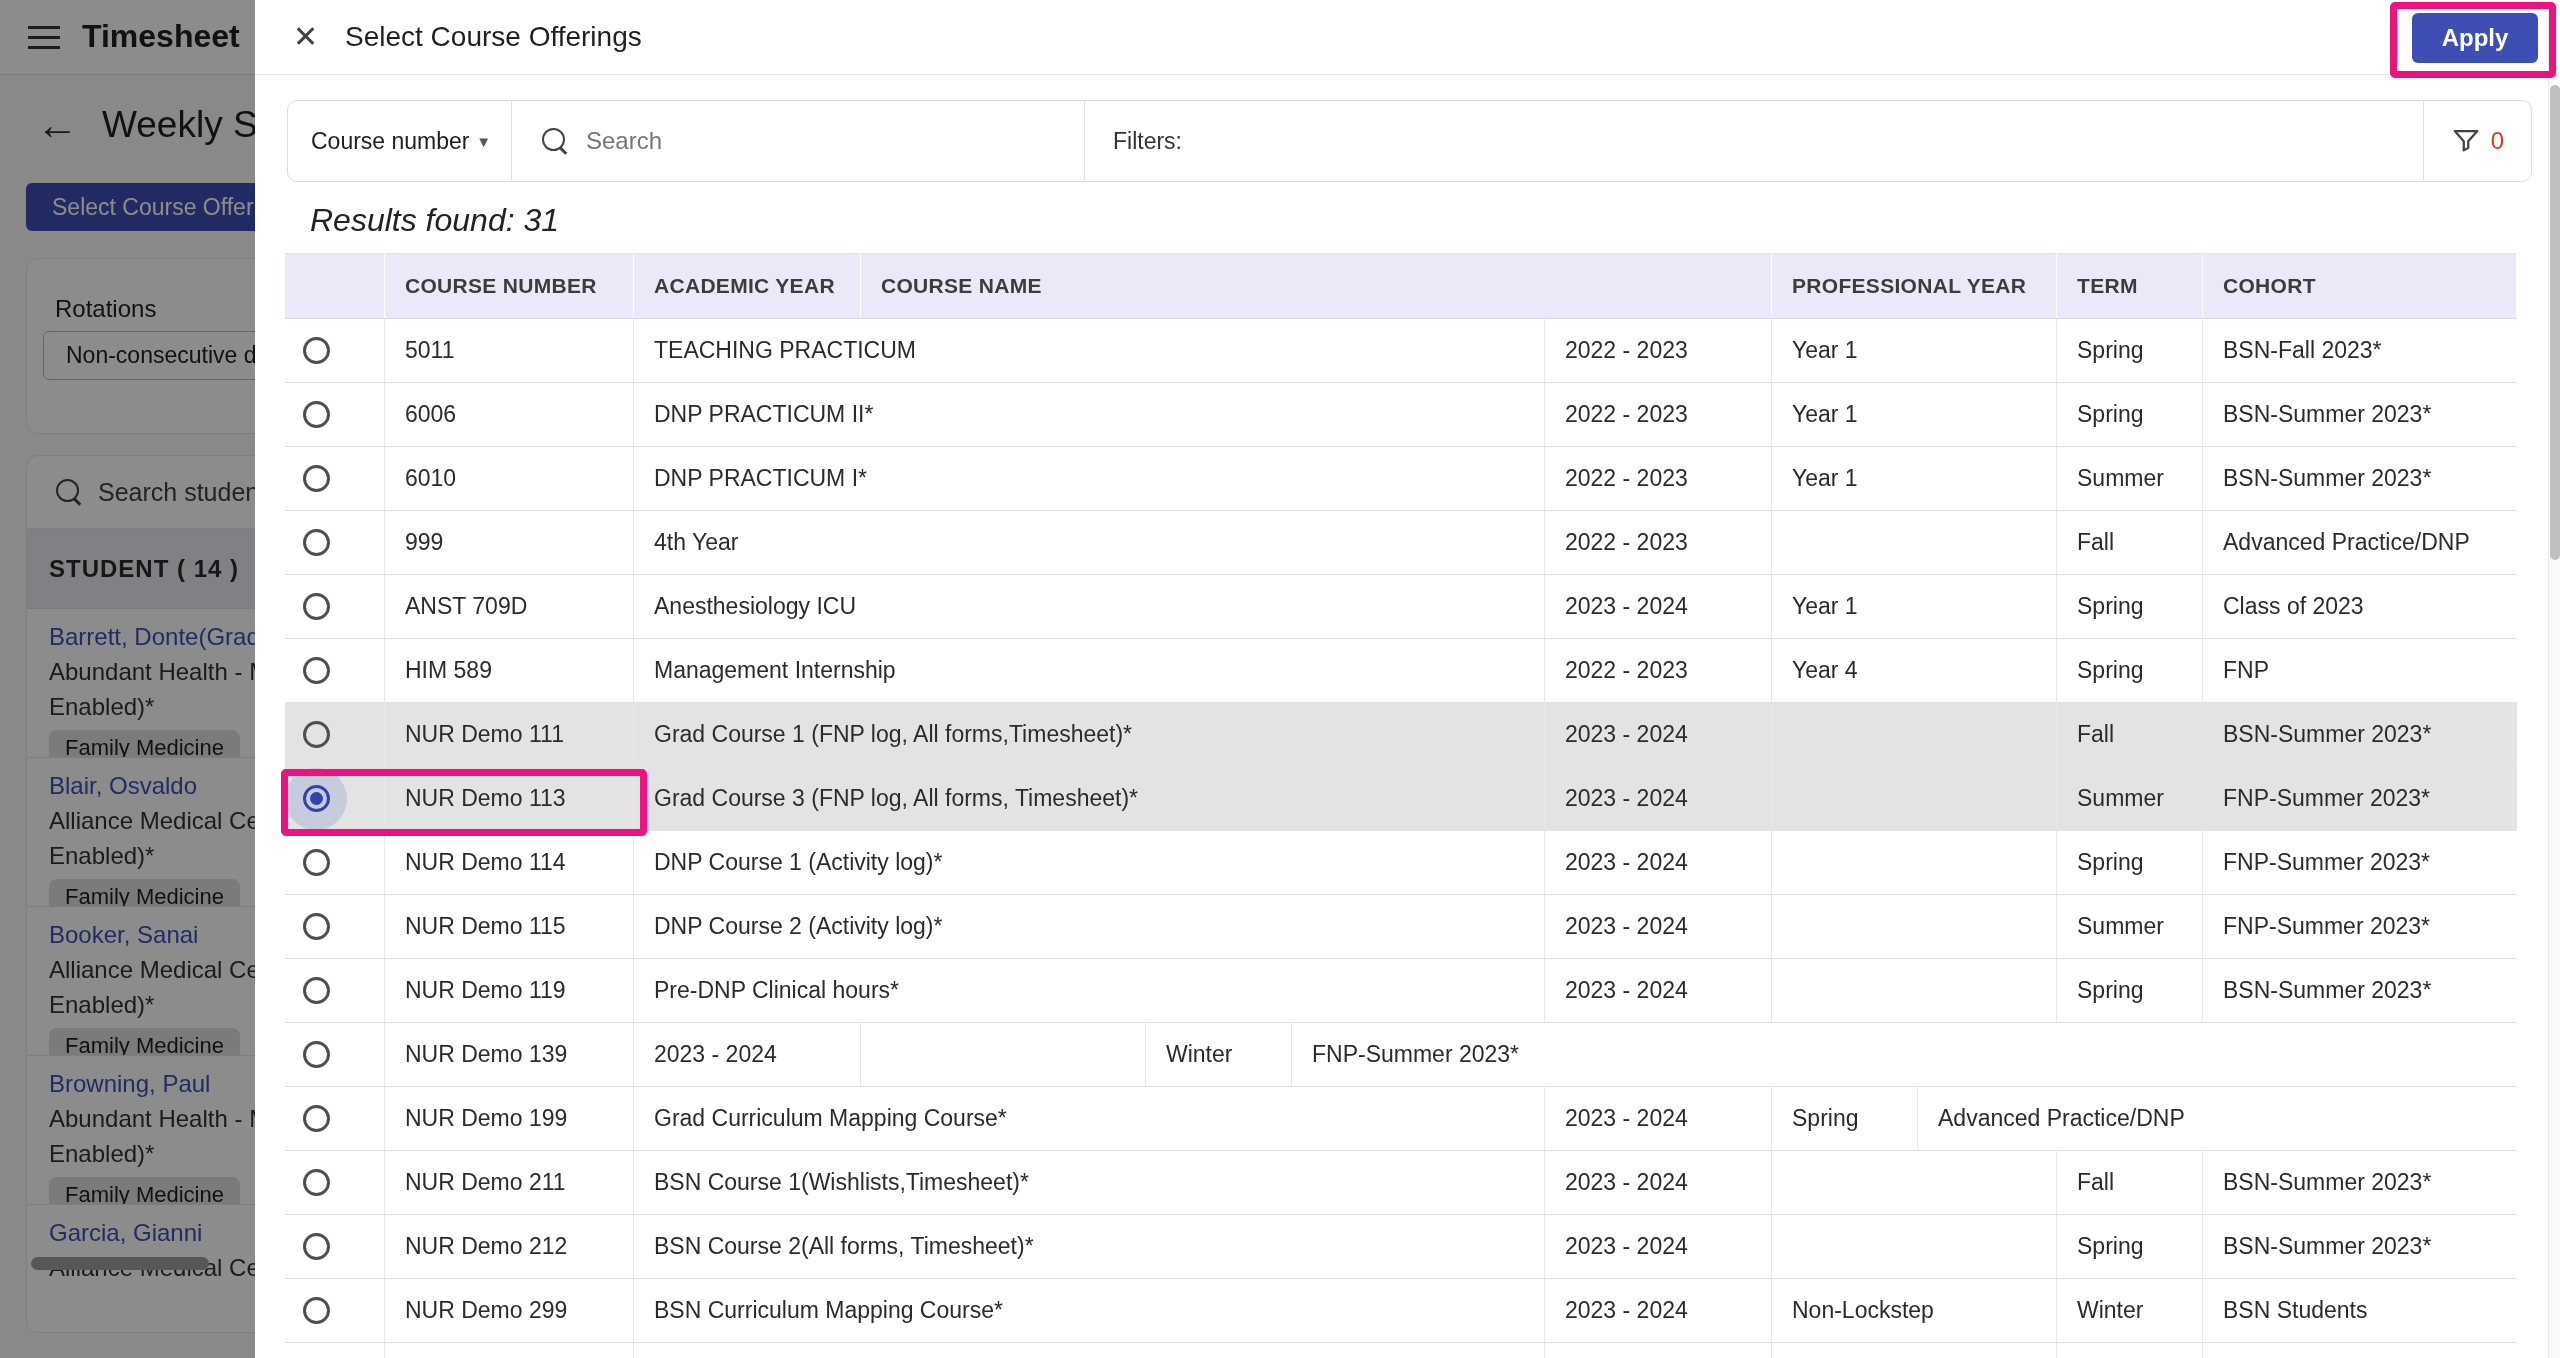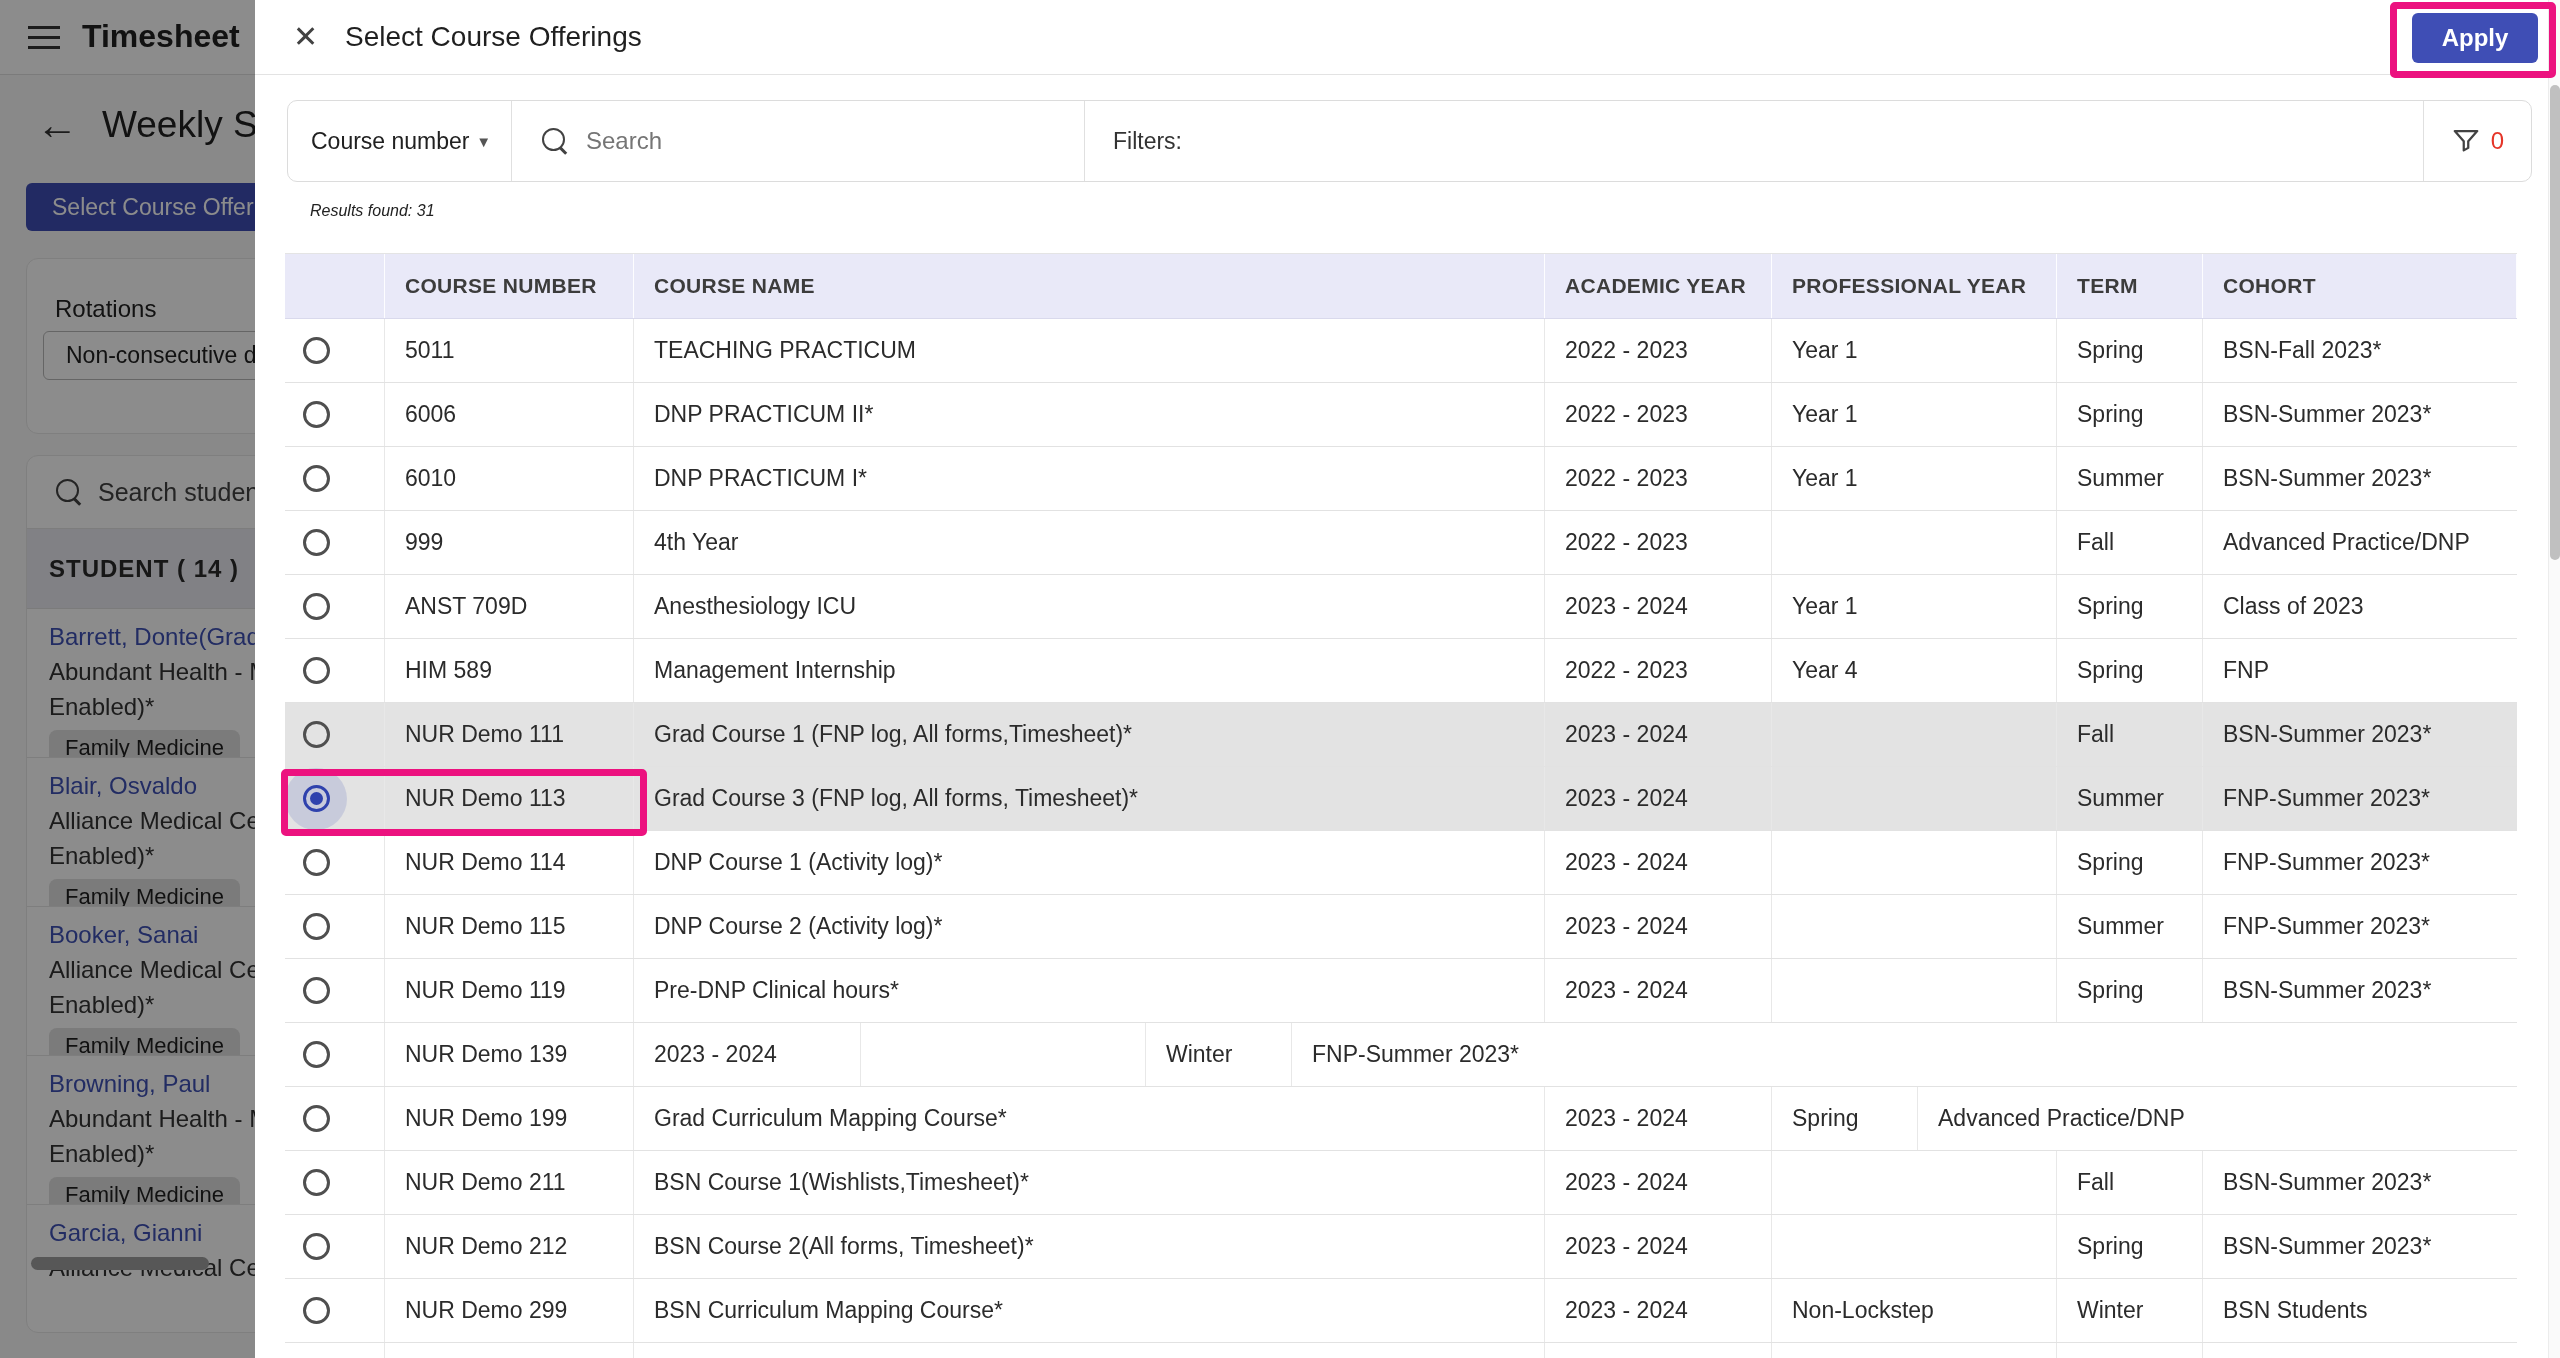--- a/index.html
+++ b/index.html
@@ -74,21 +74,21 @@
   .sb-dropdown-label { font-size:23px; color:#212121; }
   .caret { font-size:15px; color:#555; }
   .sb-div { width:1px; background:#e0e0e0; margin:0; }
   .sb-search { width:572px; padding-left:30px; gap:18px; }
   .sb-placeholder { font-size:24px; color:#757575; }
   .sb-filters { flex:1; padding-left:28px; }
   .sb-filters-label { font-size:23px; color:#333; }
   .sb-funnel { width:107px; justify-content:center; gap:10px; cursor:pointer; }
   .filter-count { font-size:24px; color:#e53528; }
 
-  .results-line { position:absolute; left:55px; top:202px; font-size:16px; font-style:italic; color:#222; }
+  .results-line { position:absolute; left:55px; top:202px; font-size:32px; font-style:italic; color:#222; }
 
   
   .ctable { position:absolute; left:30px; top:253px; width:2232px; border-top:1px solid #e4e4e4; }
   .t-row { display:flex; height:64px; border-bottom:1px solid #e2e2e2; background:#fff; }
   .t-row.head { height:65px; background:#e9e9f8; border-bottom:1px solid #d9d9ec; }
   .t-row.shaded { background:#e3e3e3; }
   .t-row.partial { height:16px; border-bottom:none; }
   .t-cell { display:flex; align-items:center; padding-left:20px; font-size:23px; color:#2b2b2b;
             border-right:1px solid #e8e8e8; overflow:hidden; white-space:nowrap; }
   .t-cell:last-child { border-right:none; }
@@ -212,22 +212,22 @@
       <span class="filter-count">0</span>
     </div>
   </div>
 
   <div class="results-line">Results found: 31</div>
 
   <div class="ctable" id="ctable">
     <div class="t-row head" id="thead-row">
         <div class="t-cell" style="width: 100px;"></div>
         <div class="t-cell" style="width: 249px;">COURSE NUMBER</div>
+        <div class="t-cell" style="width: 227px;">ACADEMIC YEAR</div>
         <div class="t-cell" style="width: 911px;">COURSE NAME</div>
-        <div class="t-cell" style="width: 227px;">ACADEMIC YEAR</div>
         <div class="t-cell" style="width: 285px;">PROFESSIONAL YEAR</div>
         <div class="t-cell" style="width: 146px;">TERM</div>
         <div class="t-cell" style="width: 314px;">COHORT</div>
       </div>
     <div id="tbody">
   <div class="t-row">
     <div class="t-cell cell-radio" style="width: 100px;">
       <span class="halo">
         <span class="radio"></span>
       </span>

